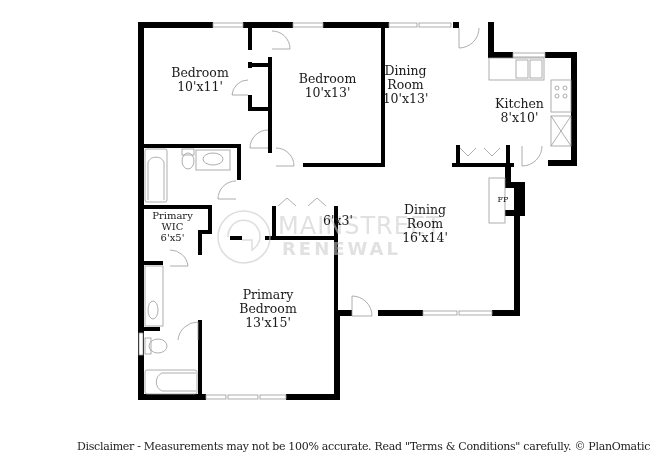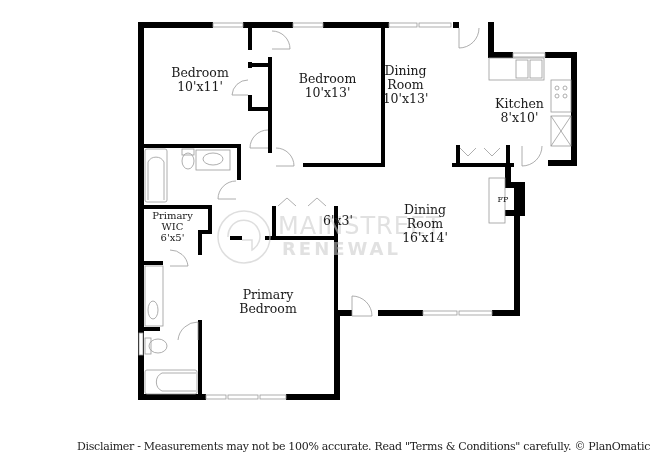--- a/index.html
+++ b/index.html
@@ -169,16 +169,17 @@
   <span>Primary</span>
   <span>WIC</span>
   <span>6'x5'</span>
 </div>
 <div class="lbl big" style="left:280px;top:214px;width:50px;margin-left:33px;">
   <span>6'x3'</span>
 </div>
 <div class="lbl big" style="left:222px;top:288px;width:92px;">
   <span>Primary</span>
   <span>Bedroom</span>
+  <span>13'x15'</span>
 </div>
 <div class="lbl fp" style="left:489px;top:196px;width:28px;text-align:center;">FP</div>
 
 <div class="disclaimer">Disclaimer - Measurements may not be 100% accurate. Read "Terms &amp; Conditions" carefully. © PlanOmatic</div>
 
 </body></html>

